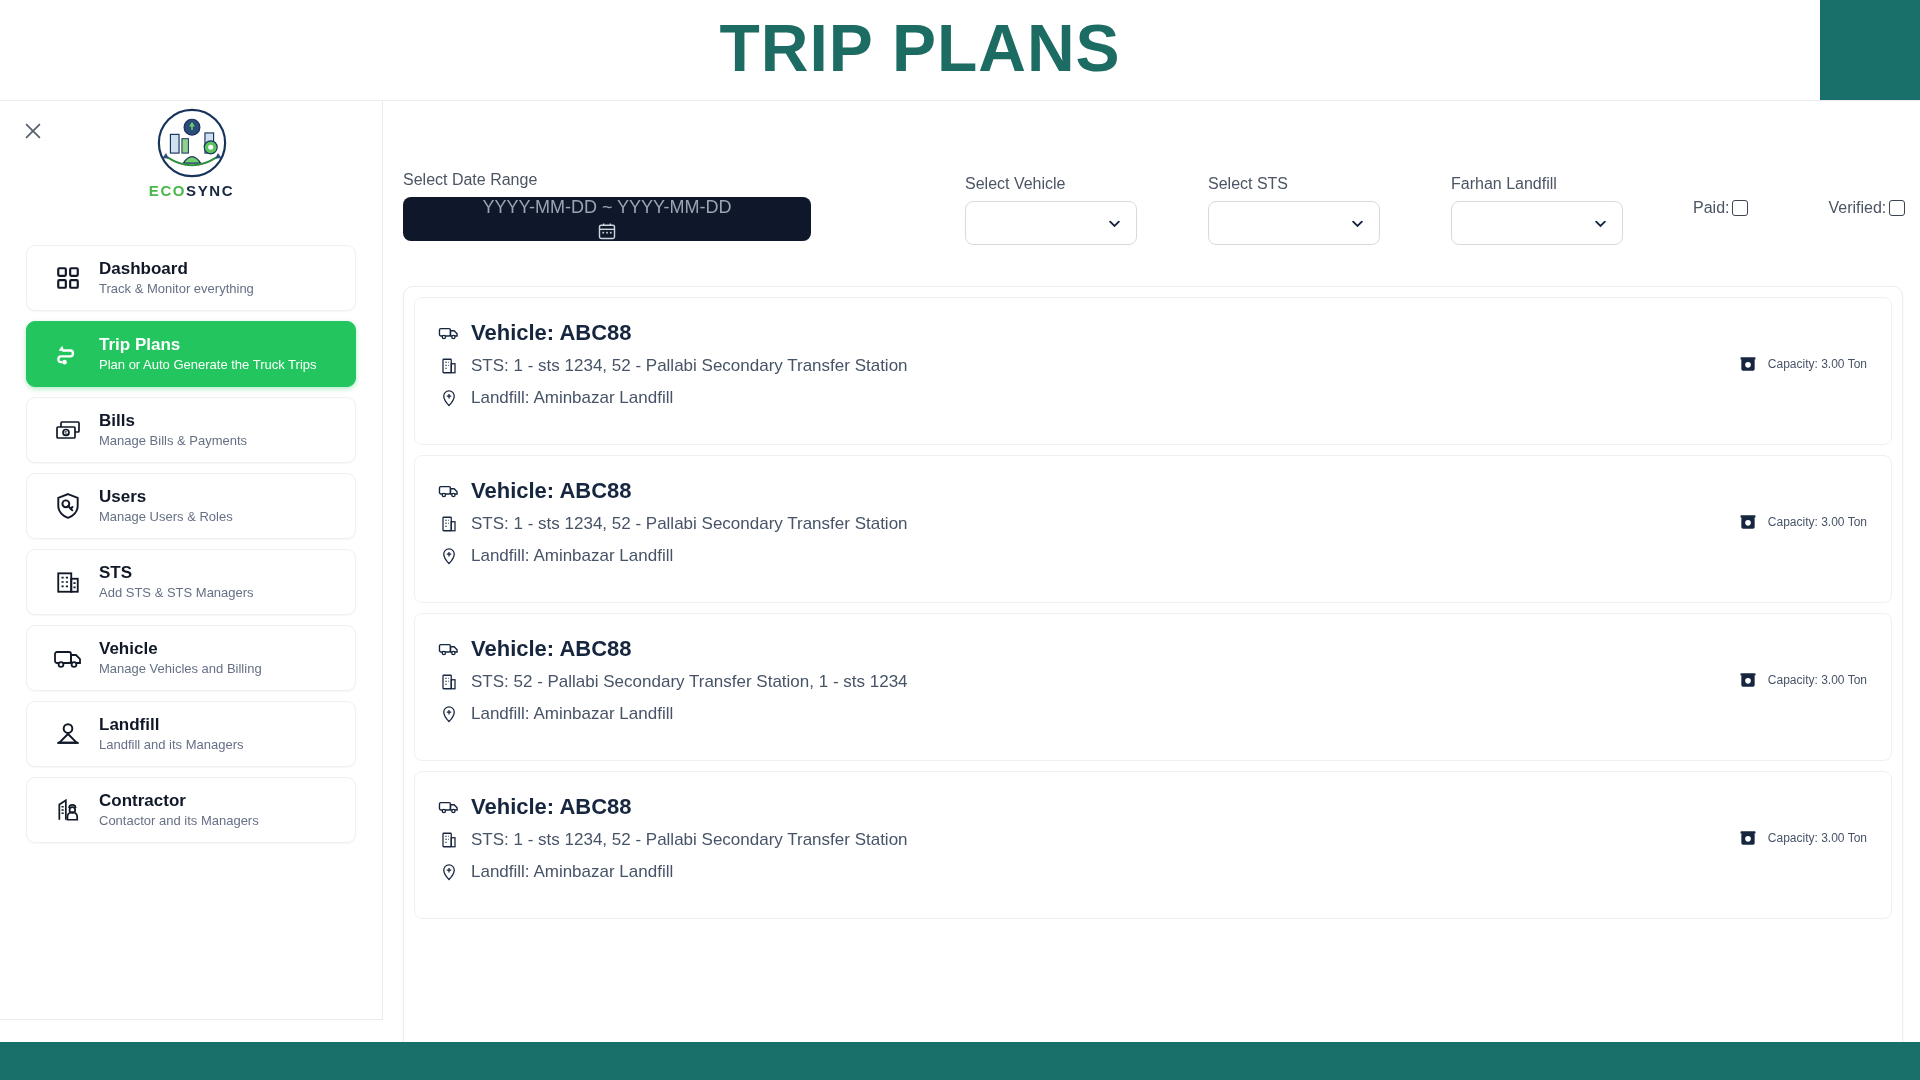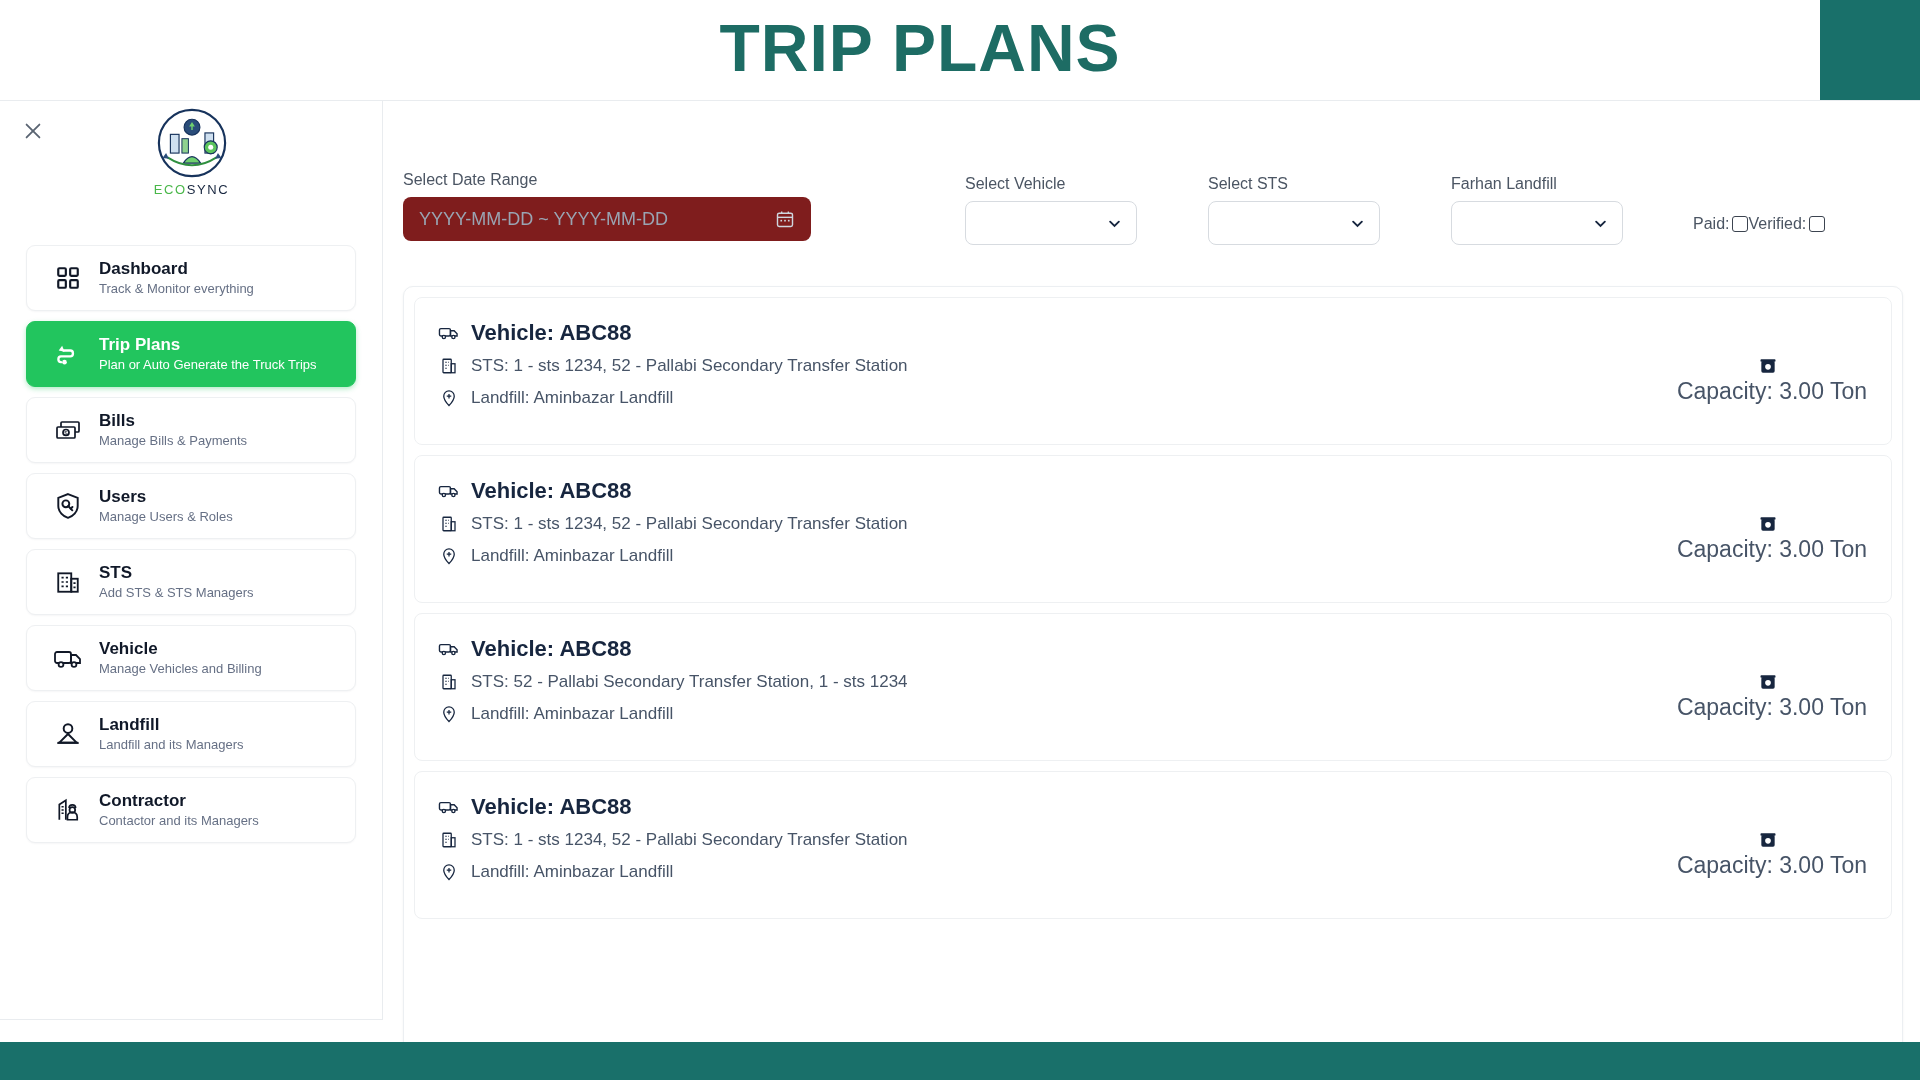--- a/index.html
+++ b/index.html
@@ -46,21 +46,21 @@
     width: 30px; height: 30px;
     display: flex; align-items: center; justify-content: center;
     color: #5a6472; cursor: pointer;
   }
   .brand {
     position: absolute; left: 0; top: 6px; width: 383px;
     display: flex; flex-direction: column; align-items: center;
   }
   .brand-logo { width: 72px; height: 72px; }
   .brand-name {
-    font-size: 13px; font-weight: normal; letter-spacing: 1.6px;
+    font-size: 15px; font-weight: bold; letter-spacing: 1.6px;
     margin-top: 3px;
   }
   .brand-eco { color: #49b749; }
   .brand-sync { color: #17263f; }
 
   .nav { padding: 22px 26px 0 26px; }
   .nav-item {
     display: flex; align-items: center;
     height: 66px; margin-bottom: 10px;
     background: #ffffff;
@@ -148,40 +148,40 @@
     font-size: 12px; font-weight: bold;
   }
 
   
   .filters { position: absolute; left: 20px; top: 70px; width: 1500px; height: 88px; }
   .filter-label {
     font-size: 16px; color: #4b5563; margin-bottom: 8px; display: block;
   }
   .f-date { position: absolute; left: 0; top: 0; width: 408px; }
   .date-input {
-    height: 44px; background: #7f1d1d; border-radius: 8px;
+    height: 44px; background: #0f172a; border-radius: 8px;
     display: flex; align-items: center; justify-content: space-between;
-    padding: 0 16px; cursor: pointer;
+    padding: 0 16px; cursor: pointer; flex-direction: column;
   }
   .date-text { font-size: 18px; color: #9aa4b2; }
   .cal-icon { color: #cfd6de; display: flex; }
   .f-sel { position: absolute; top: 4px; }
   .f-v { left: 562px; width: 172px; }
   .f-s { left: 805px; width: 172px; }
   .f-l { left: 1048px; width: 172px; }
   .sel-box {
     height: 44px; background: #ffffff;
     border: 1px solid #d7dbe0; border-radius: 8px;
     display: flex; align-items: center; justify-content: flex-end;
     padding-right: 14px; cursor: pointer;
   }
   .chev { color: #17263f; display: flex; }
   .checks {
-    position: absolute; left: 1290px; top: 44px;
-    display: flex; align-items: center;  justify-content: flex-end;
+    position: absolute; left: 1290px; top: 28px;
+    display: flex; align-items: center; gap: 80px; justify-content: flex-end;
   }
   .check-item { display: flex; align-items: center; font-size: 16px; color: #4b5563; }
   .check-box {
     width: 16px; height: 16px; border: 1.6px solid #3c4450;
     border-radius: 3px; background: #fff; margin-left: 3px; cursor: pointer;
   }
 
   
   .results {
     position: absolute; left: 20px; top: 185px;
@@ -207,21 +207,21 @@
     display: flex; align-items: center; justify-content: center;
     color: #17263f;
   }
   .veh-title {
     font-size: 22px; font-weight: bold; color: #17263f; line-height: 34px;
   }
   .info-line { font-size: 17px; color: #475467; line-height: 32px; }
   .capacity {
     position: absolute; right: 24px; top: 56px;
     display: flex; align-items: center;
-    font-size: 23px; color: #475467; flex-direction: column;
+    font-size: 12px; color: #475467;
   }
   .capacity .r-icon { margin-right: 8px; }
 </style>
 </head>
 <body>
 
 <div class="page">
 
   <div class="teal-block"></div>
 

